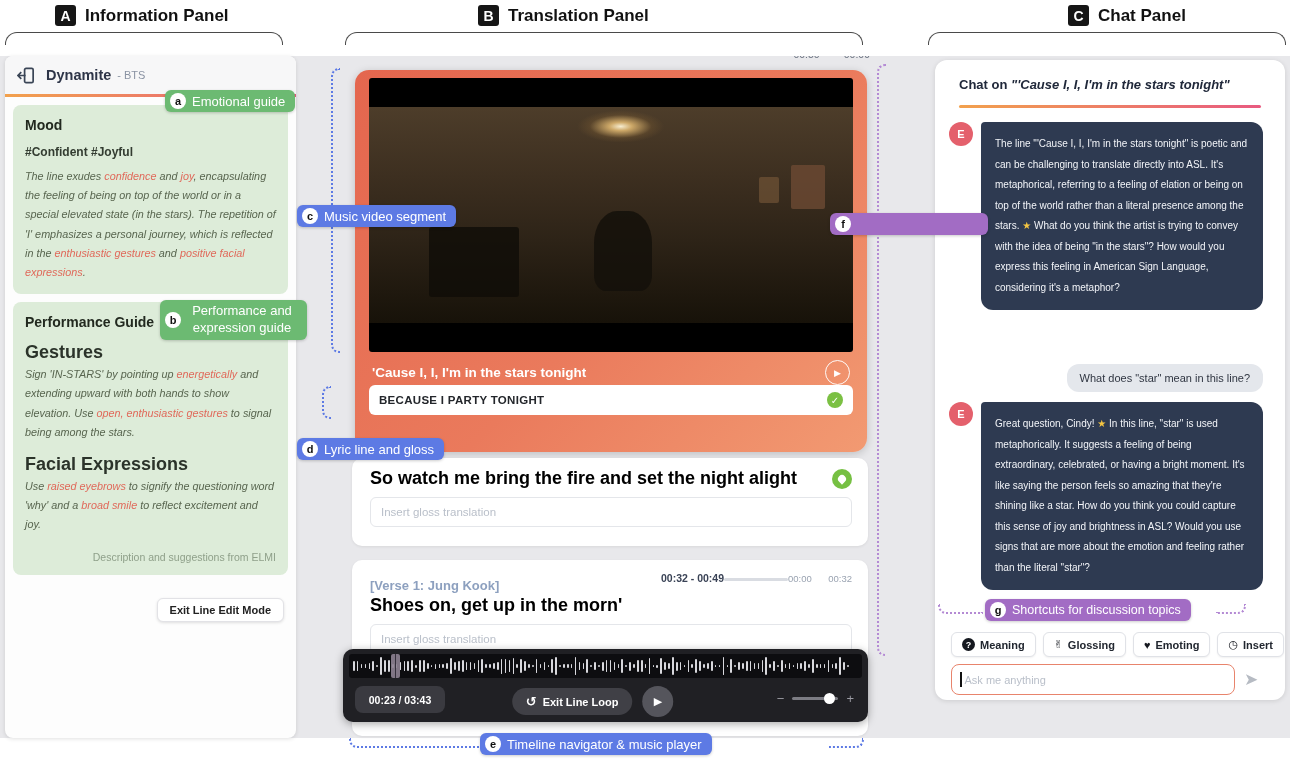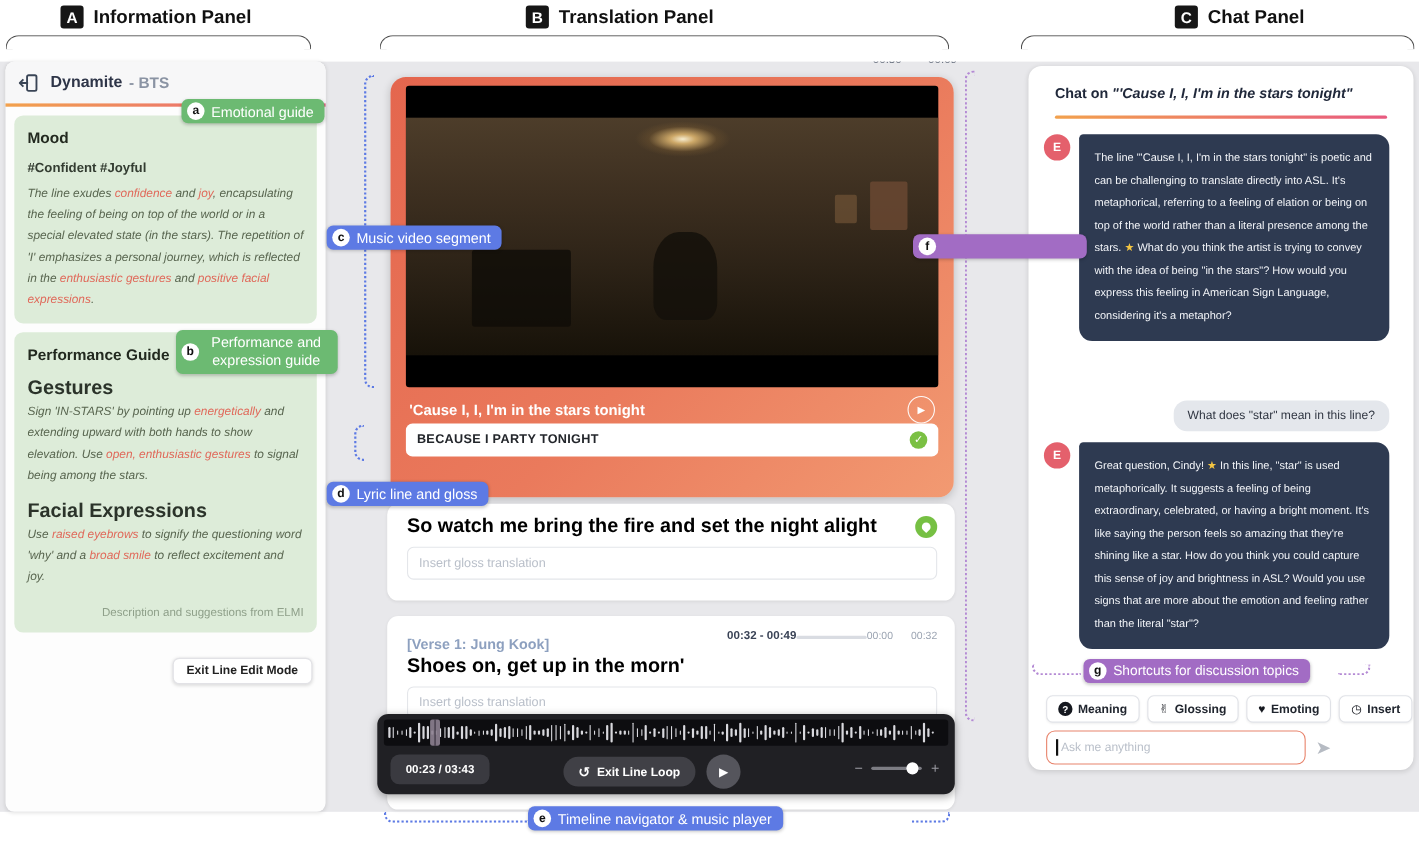--- a/index.html
+++ b/index.html
@@ -16,21 +16,21 @@
              border-radius:12px 12px 0 0; }
 
   
   .app-bg { position:absolute; left:0; top:56px; width:1290px; height:682px; background:#e8e8eb; }
 
   
   .info-panel { position:absolute; left:5px; top:56px; width:291px; height:682px; background:#fdfdfd;
                 border-radius:8px; box-shadow:0 1px 4px rgba(0,0,0,.12); }
   .ip-header { display:flex; align-items:center; height:38px; padding:0 12px; background:#f7f7f8; border-radius:8px 8px 0 0;}
   .ip-title { margin-left:10px; font-size:14.5px; font-weight:bold; color:#2e3548; }
-  .ip-artist { margin-left:6px; font-size:14px; font-weight:bold; color:#8a93a3; }
+  .ip-artist { margin-left:6px; font-size:11px; font-weight:normal; color:#8a93a3; }
   .grad-bar { height:3px; background:linear-gradient(90deg,#f2a14d,#e85a80); }
   .green-card { margin:8px 8px 0 8px; background:#ddecd9; border-radius:8px; padding:12px; }
   .gc-title { font-size:14px; font-weight:bold; color:#22291f; }
   .gc-tags { margin-top:12px; font-size:12px; font-weight:bold; color:#333c31; }
   .gc-sub { margin-top:12px; font-size:18px; font-weight:bold; color:#2b332a; }
   .gc-para { margin-top:8px; font-size:10.8px; font-style:italic; color:#58654f; line-height:1.78; }
   .gc-para .hl { color:#e0695a; }
   .gc-attr { margin-top:16px; font-size:10.5px; color:#8fa08a; text-align:right; }
   .exit-btn { position:absolute; right:12px; top:542px; padding:5px 12px; background:#fff; border:1px solid #e2e2e6;
               border-radius:6px; box-shadow:0 1px 3px rgba(0,0,0,.12); font-size:11px; font-weight:bold; color:#222; }
@@ -113,21 +113,21 @@
   .bubble-user { position:absolute; right:22px; top:304px; height:28px; background:#e4e7ec; border-radius:12px;
                  display:flex; align-items:center; padding:0 13px; font-size:11px; color:#303642; }
   .shortcuts { position:absolute; left:16px; top:572px; display:flex; gap:7px; }
   .sc-pill { height:25px; padding:0 10px; background:#fff; border:1px solid #e0e2e7; border-radius:6px;
              box-shadow:0 1px 2px rgba(0,0,0,.06); display:flex; align-items:center; gap:5px;
              font-size:11px; font-weight:bold; color:#21262f; }
   .sc-ic { font-size:11px; color:#15181f; }
   .sc-ic.qmark { width:13px; height:13px; background:#15181f; color:#fff; border-radius:50%; font-size:9px;
                  display:flex; align-items:center; justify-content:center; }
   .ask-row { position:absolute; left:16px; top:604px; width:312px; display:flex; align-items:center; gap:9px; }
-  .ask-input { width:236px; height:31px; border:1.5px solid #e8846c; border-radius:8px; background:#fff;
+  .ask-input { width:284px; height:31px; border:1.5px solid #e8846c; border-radius:8px; background:#fff;
                display:flex; align-items:center; padding:0 8px; }
   .caret { width:1.5px; height:15px; background:#111; margin-right:3px; }
   .ask-ph { font-size:11px; color:#b9bfc9; }
   .send-btn { font-size:17px; color:#b6bbc3; }
 
   
   .badge { position:absolute; display:flex; align-items:center; border-radius:6px; padding:3px 10px 3px 5px;
            color:#fff; font-size:13px; box-shadow:0 1px 3px rgba(0,0,0,.2); z-index:30; }
   .badge .abc { width:16px; height:16px; flex:none; border-radius:50%; background:#fff; color:#111; font-weight:bold;
                 font-size:11px; display:flex; align-items:center; justify-content:center; margin-right:6px; }

